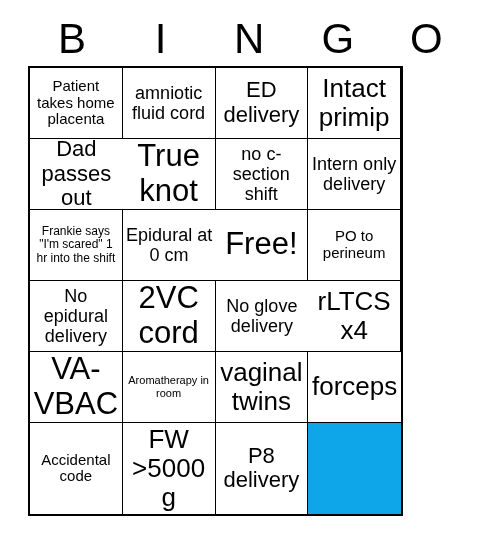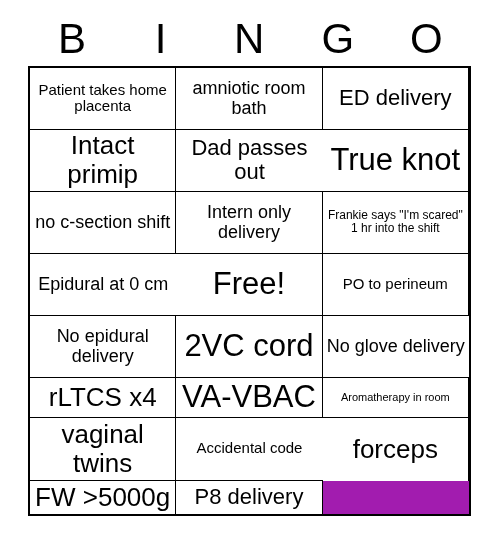--- a/index.html
+++ b/index.html
@@ -38,28 +38,28 @@
     font-weight: 400;
     line-height: 1;
     color: #000000;
     letter-spacing: 0.5px;
   }
   
   #bingo-grid {
     position: absolute;
     left: 28px;
     top: 66px;
-    width: 443px;
+    width: 375px;
     height: 450px;
     box-sizing: border-box;
     border: 2px solid #000000;
     display: grid;
-    grid-template-columns: repeat(3, 1fr);
+    grid-template-columns: repeat(4, 1fr);
     grid-template-rows: repeat(5, 1fr);
-    background: #a21caf;
+    background: #0ea5e9;
   }
   .bingo-cell {
     box-sizing: border-box;
     border-right: 1px solid #000000;
     border-bottom: 1px solid #000000;
     display: flex;
     align-items: center;
     justify-content: center;
     text-align: center;
     padding: 2px 3px;
@@ -95,21 +95,21 @@
     <div class="header-letter">N</div>
     <div class="header-letter">G</div>
     <div class="header-letter">O</div>
   </div>
 
   <div id="bingo-grid">
     <div class="bingo-cell fs-sm">
         <span class="cell-text">Patient takes home placenta</span>
       </div>
     <div class="bingo-cell fs-md">
-        <span class="cell-text">amniotic room bath</span>
+        <span class="cell-text">amniotic fluid cord</span>
       </div>
     <div class="bingo-cell fs-lg">
         <span class="cell-text">ED delivery</span>
       </div>
     <div class="bingo-cell fs-xl">
         <span class="cell-text">Intact primip</span>
       </div>
 
     <div class="bingo-cell fs-lg">
         <span class="cell-text">Dad passes out</span>
@@ -152,25 +152,25 @@
     <div class="bingo-cell fs-xxl">
         <span class="cell-text">VA-VBAC</span>
       </div>
     <div class="bingo-cell fs-xxs">
         <span class="cell-text">Aromatherapy in room</span>
       </div>
 
     <div class="bingo-cell fs-xl">
         <span class="cell-text">vaginal twins</span>
       </div>
+    <div class="bingo-cell fs-xl">
+        <span class="cell-text">forceps</span>
+      </div>
     <div class="bingo-cell fs-sm">
         <span class="cell-text">Accidental code</span>
-      </div>
-    <div class="bingo-cell fs-xl">
-        <span class="cell-text">forceps</span>
       </div>
     <div class="bingo-cell fs-xl">
         <span class="cell-text">FW &gt;5000g</span>
       </div>
     <div class="bingo-cell fs-lg">
         <span class="cell-text">P8 delivery</span>
       </div>
   </div>
 
 </div>

